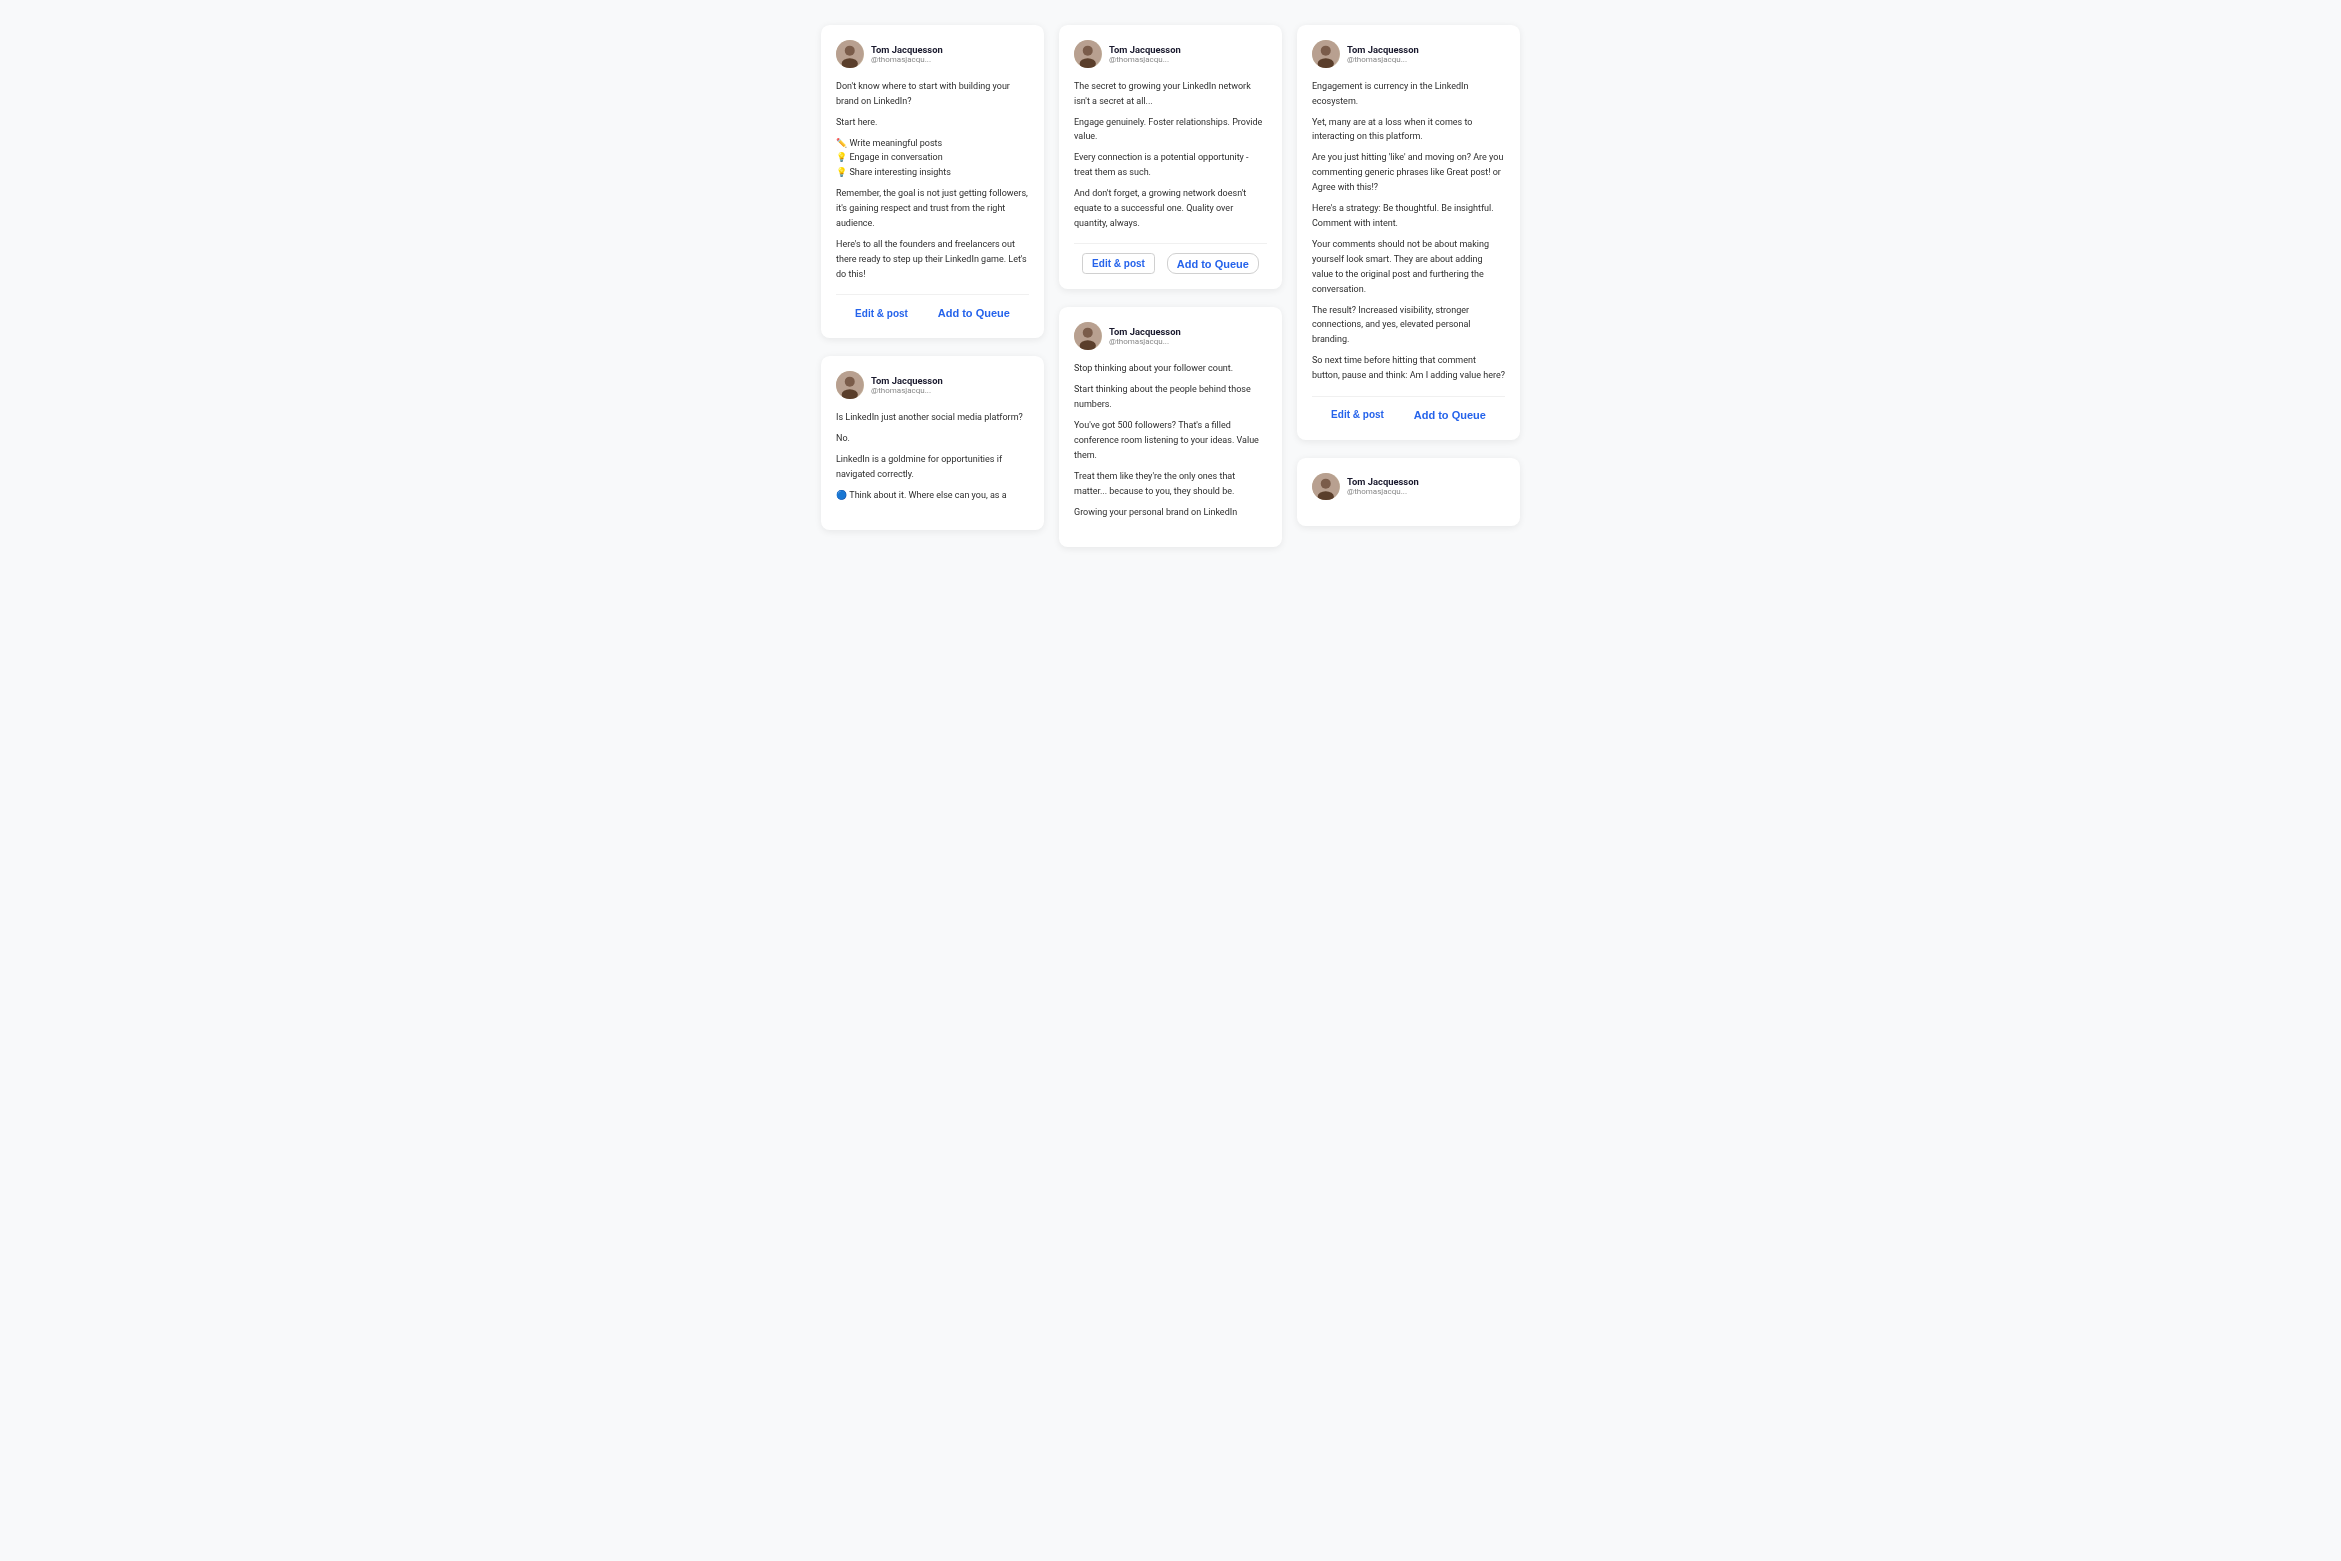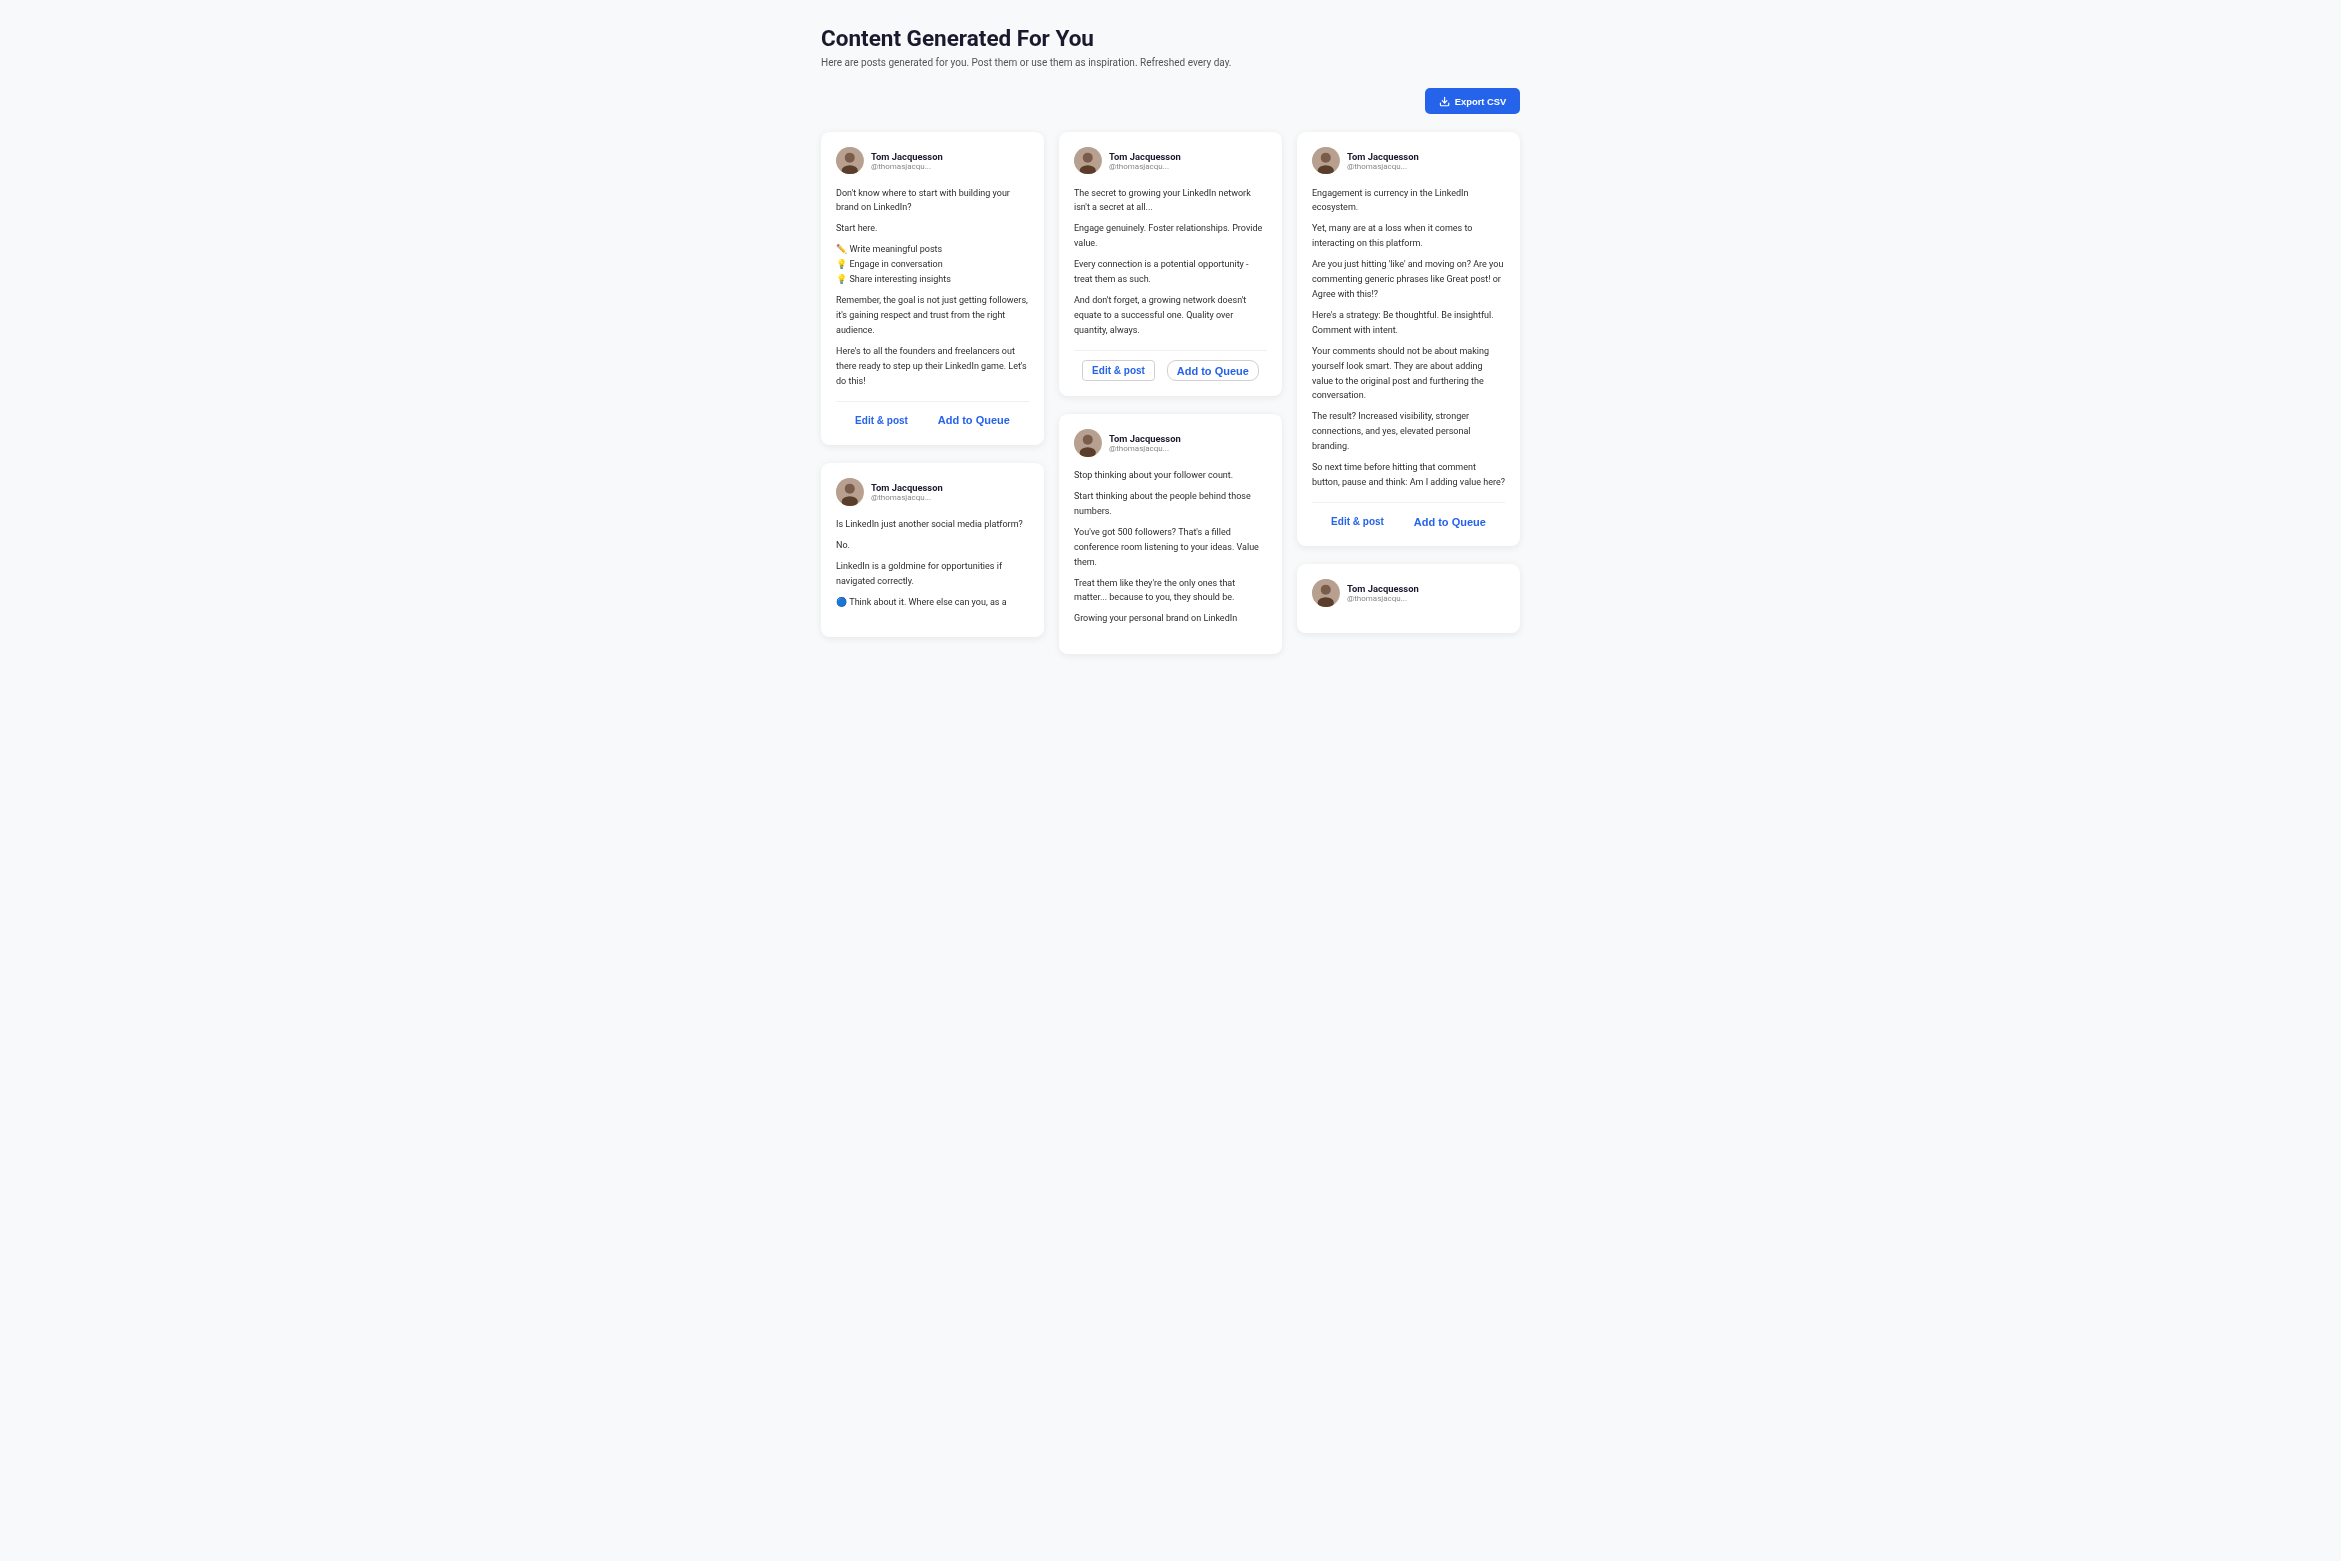--- a/index.html
+++ b/index.html
@@ -141,34 +141,20 @@
     .col {
       display: flex;
       flex-direction: column;
       gap: 18px;
     }
   </style>
 </head>
 <body>
 
 <div class="page-container">
-  <div class="page-header">
-    <h1 class="page-title">Content Generated For You</h1>
-    <p class="page-subtitle">Here are posts generated for you. Post them or use them as inspiration. Refreshed every day.</p>
-  </div>
-  <div class="header-row">
-    <button class="export-btn">
-      <svg width="11.2" height="11.2" viewBox="0 0 24 24" fill="none" stroke="white" stroke-width="2.5" stroke-linecap="round" stroke-linejoin="round">
-        <path d="M21 15v4a2 2 0 0 1-2 2H5a2 2 0 0 1-2-2v-4"></path>
-        <polyline points="7 10 12 15 17 10"></polyline>
-        <line x1="12" y1="15" x2="12" y2="3"></line>
-      </svg>
-      <span>Export CSV</span>
-    </button>
-  </div>
 
   <div class="cards-grid">
 
     <div class="col">
 
       <div class="card">
         <div class="card-header">
           <div class="avatar">
             <svg viewBox="0 0 44 44" xmlns="http://www.w3.org/2000/svg">
               <circle cx="22" cy="22" r="22" fill="#b8a090"></circle>

